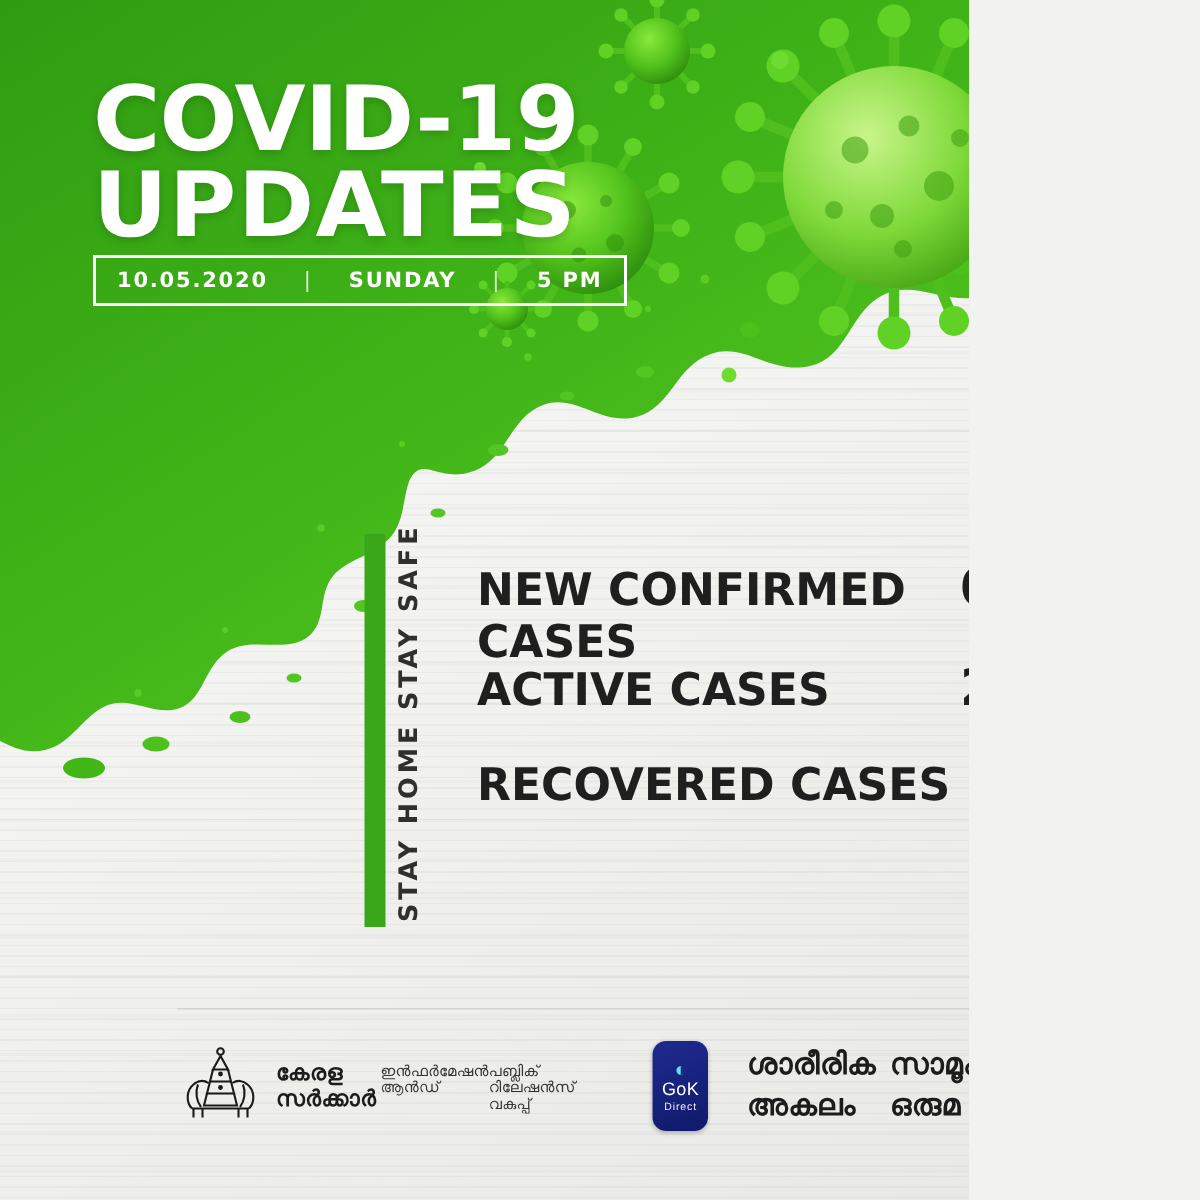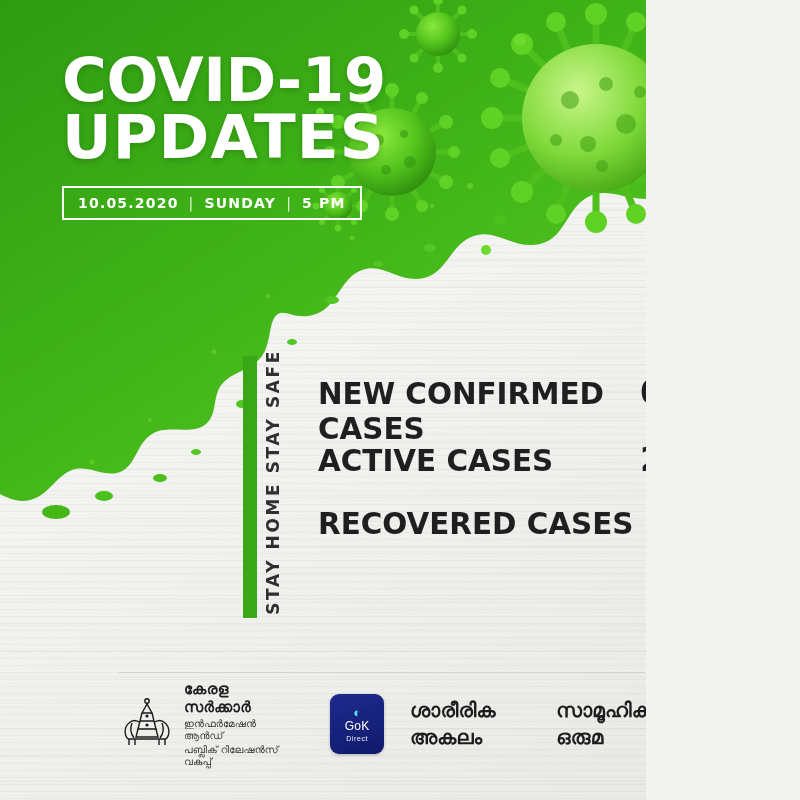--- a/index.html
+++ b/index.html
@@ -67,22 +67,22 @@
     text-shadow: 0 2px 6px rgba(0,0,0,0.18);
   }
   .headline .line2 {
     display: block;
     letter-spacing: 1px;
   }
 
   .date-box {
     display: inline-flex;
     align-items: center;
-    gap: 10px;
-    margin-top: 20px;
+    gap: 24px;
+    margin-top: 4px;
     padding: 7px 14px 7px 14px;
     border: 2px solid #ffffff;
     color: #ffffff;
     font-size: 14px;
     font-weight: bold;
     letter-spacing: 1.2px;
     font-family: "DejaVu Sans", sans-serif;
   }
   .date-sep {
     opacity: 0.85;
@@ -180,21 +180,21 @@
     width: 58px;
     height: 58px;
     flex: 0 0 58px;
     display: flex;
     align-items: center;
     justify-content: center;
   }
   .gov-text {
     margin-left: 8px;
     display: flex;
-    flex-direction: column;
+    flex-direction: row;
     justify-content: center;
   }
   .gov-line1 {
     font-size: 15px;
     font-weight: bold;
     color: #1c1c1c;
     letter-spacing: 0.3px;
   }
   .gov-line2, .gov-line3 {
     font-size: 10px;

